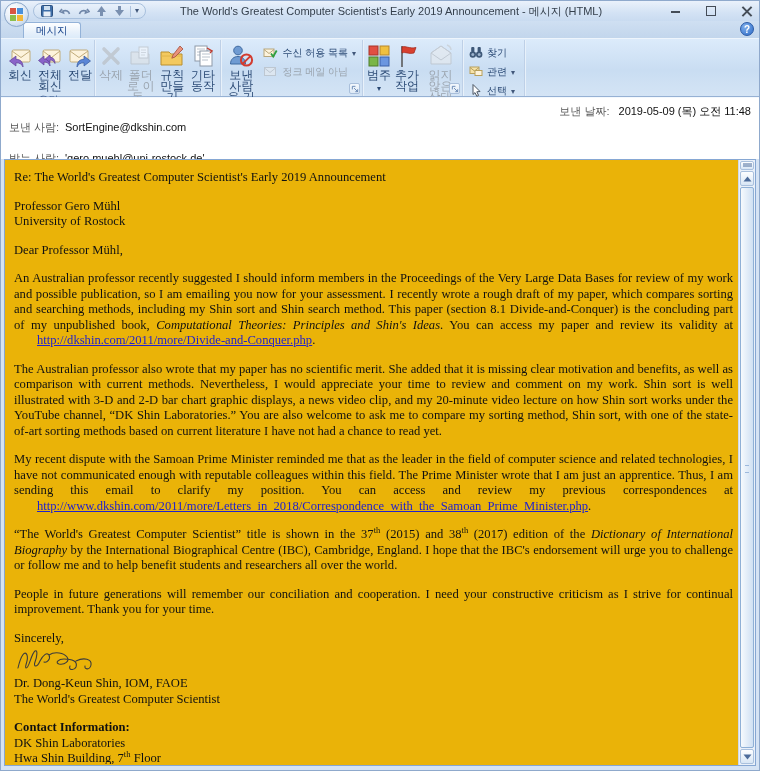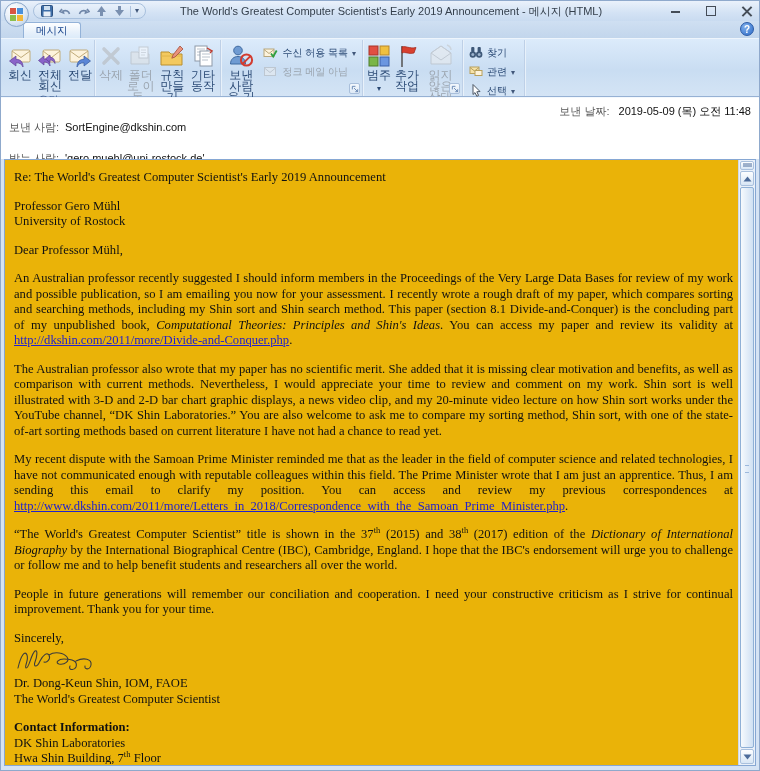--- a/index.html
+++ b/index.html
@@ -68,21 +68,21 @@
   .sent { position:absolute; right:8px; top:6px; font-size:11px; }
   .sent .hlabel { width:auto; margin-right:6px; color:#555; display:inline; }
   .sent .hvalue { display:inline; }
 
   
   .bodywrap { position:absolute; left:3px; right:3px; top:158px; bottom:4px; background:#eab308; border:1px solid #86a7d3; }
   .content { position:absolute; left:1px; right:18px; top:1px; bottom:1px; overflow:hidden; padding:9px 4px 8px 8px;
              font-family:"Liberation Serif", serif; font-size:12.6px; line-height:15.5px; color:#111; }
   .para { margin-bottom:13px; }
   .j { text-align:justify; }
-  .content a, .lnk { color:#2222cc; text-decoration:underline; cursor:pointer; }
+  .content a, .lnk { color:#2222cc; text-decoration:underline; cursor:pointer;margin-left:23px; }
   .content sup { font-size:8.5px; line-height:0; }
   .sig { margin:-4px 0 2px 0; height:30px; }
   .nm { margin-bottom:13px; }
 
   
   .vscroll { position:absolute; right:0; top:0; bottom:0; width:17px; background:#e9f0f9; border-left:1px solid #cdd9ea; }
   .sbtn { position:absolute; left:1px; right:1px; height:15px; background:linear-gradient(#fdfeff,#d8e6f5);
           border:1px solid #a9c0dd; border-radius:2px; display:flex; align-items:center; justify-content:center; cursor:pointer; }
   .sbtn svg { display:block; }
   .split { top:1px; height:9px; }

